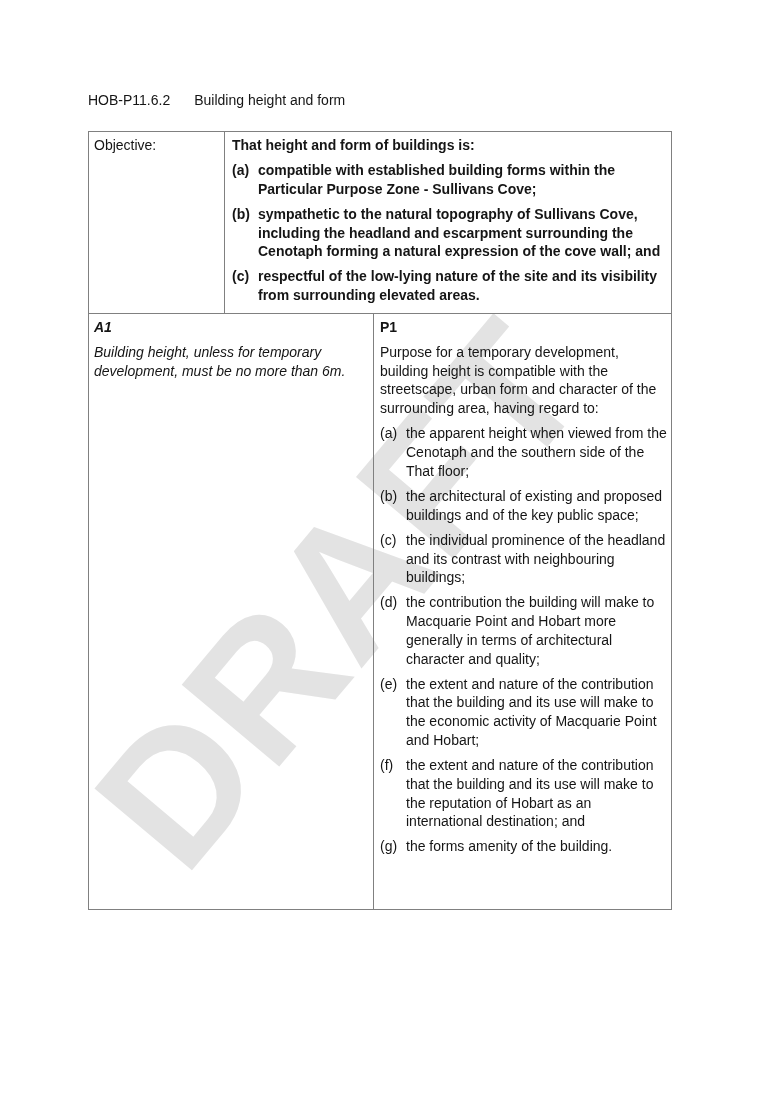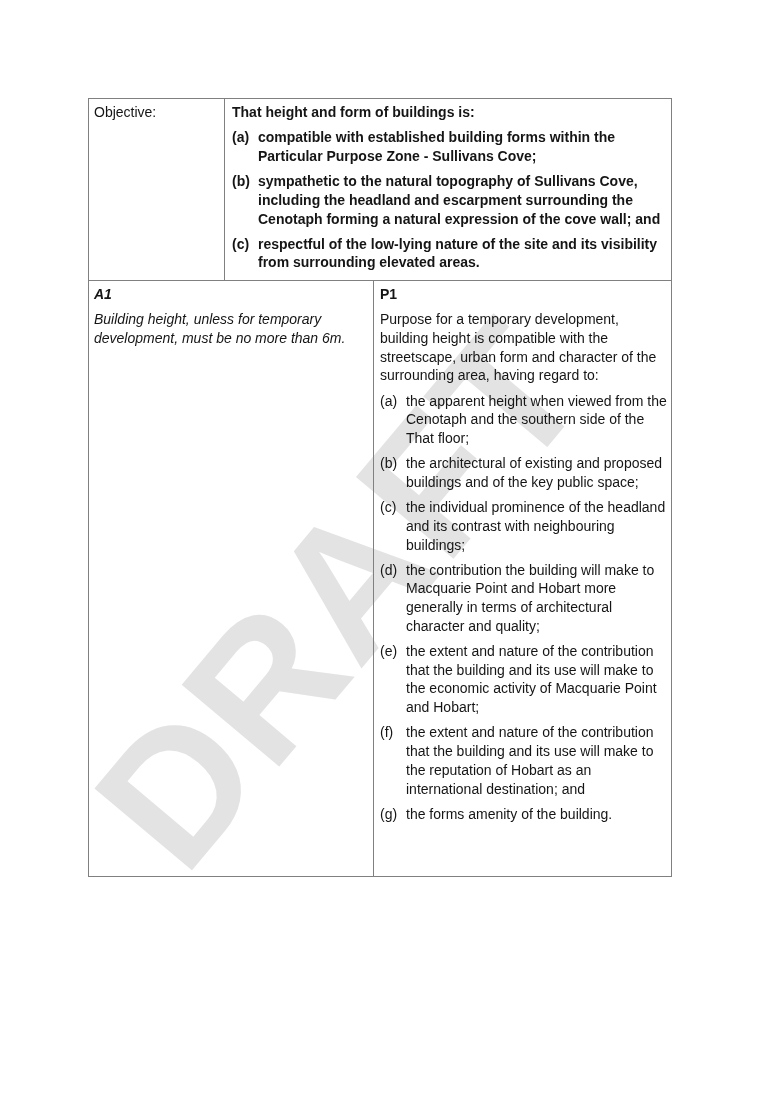--- a/index.html
+++ b/index.html
@@ -46,21 +46,21 @@
     border-collapse: collapse;
     table-layout: fixed;
     width: 583px;
   }
   table.tbl td {
     border: 1px solid #808080;
     vertical-align: top;
     background: transparent;
   }
 
-  .tbl-objective { margin-top: 7px; }
+  .tbl-objective { margin-top: 21px; }
   .tbl-main { margin-top: -1px; }
 
   .obj-label-cell { width: 136px; padding: 4px 4px 4px 5px; }
   .obj-body-cell  { width: 447px; padding: 4px 5px 8px 7px; font-weight: bold; }
 
   .sol-col  { width: 285px; }
   .crit-col { width: 298px; }
 
   .hdr-cell { font-weight: bold; padding: 7px 5px 7px 5px; }
   .body-row td { height: 596px; }
@@ -80,20 +80,23 @@
 </style>
 </head>
 <body>
 
 <div class="page">
 
   <div class="watermark">DRAFT</div>
 
   <div class="content">
 
+    <div class="doc-title">
+      <span class="t-code">HOB-P11.6.2</span><span class="t-name">Building height and form</span>
+    </div>
 
     <table class="tbl tbl-objective">
       <tbody>
           <tr>
         <td class="obj-label-cell">
           <span>Objective:</span>
         </td>
         <td class="obj-body-cell">
           <p class="para">That height and form of buildings is:</p>
           <div class="li">

